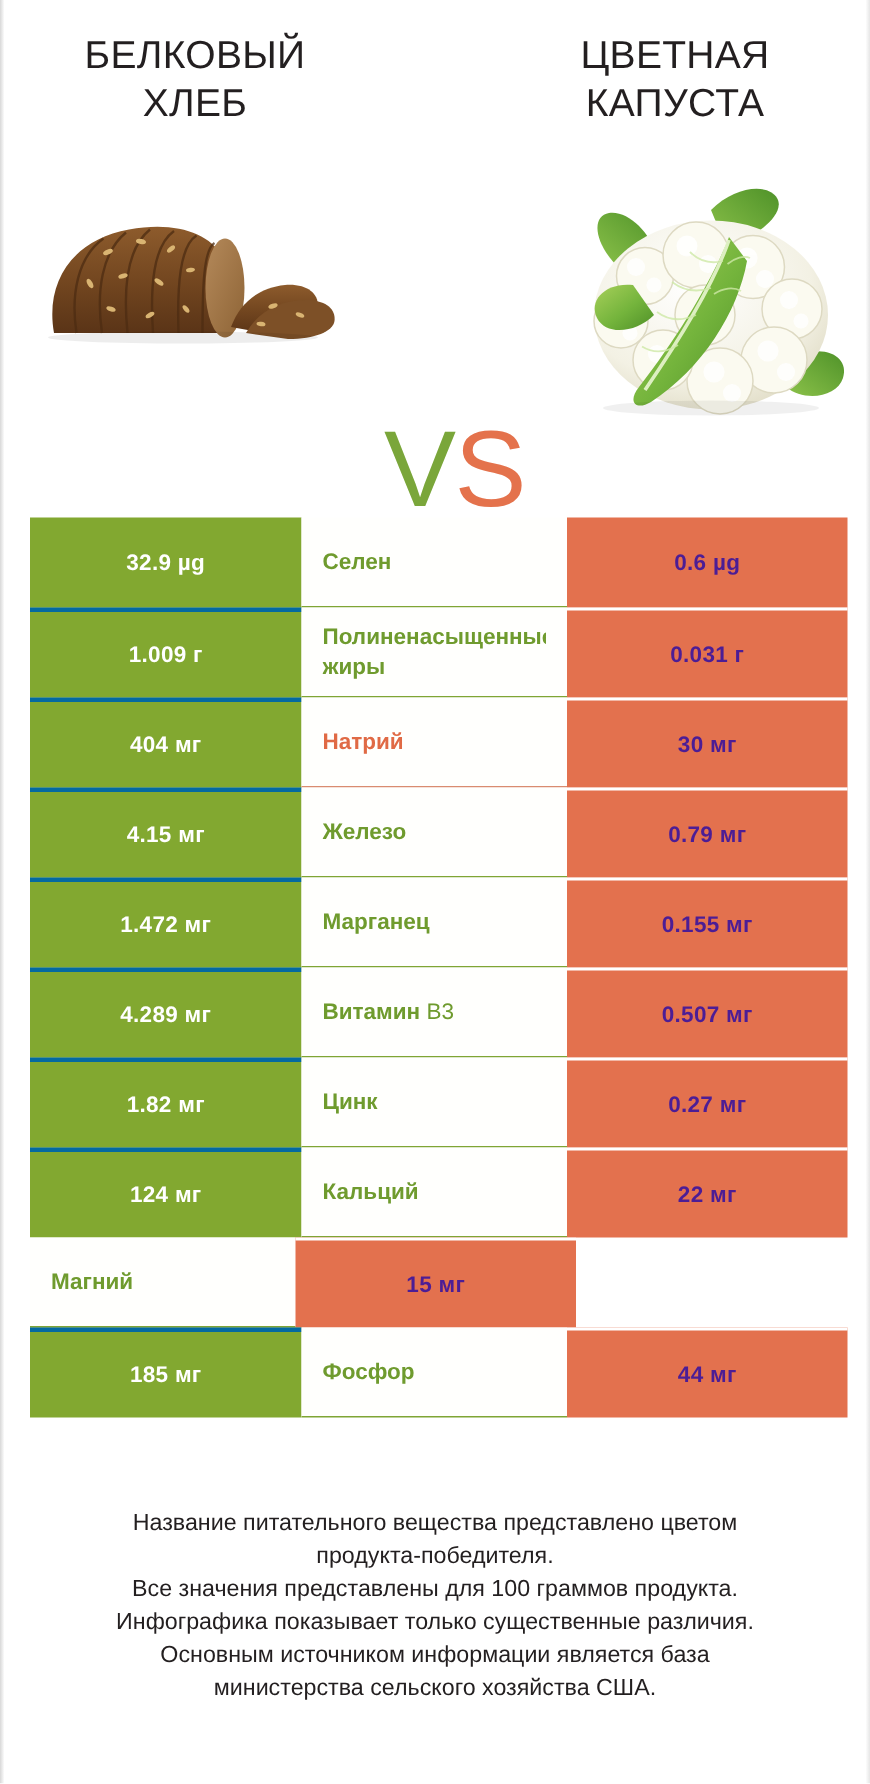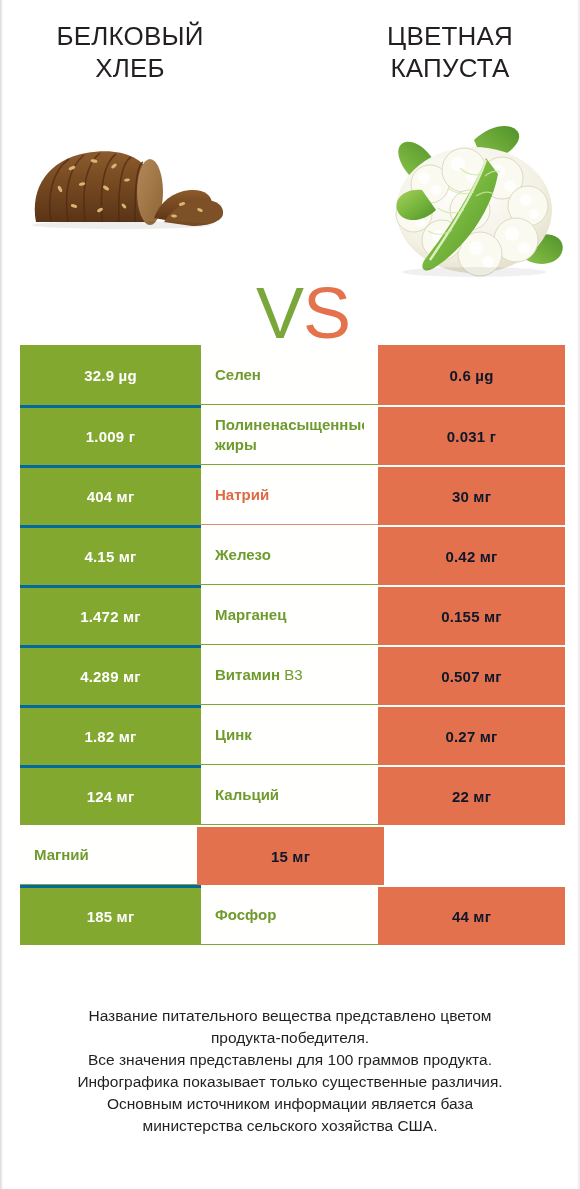--- a/index.html
+++ b/index.html
@@ -77,21 +77,21 @@
     white-space:normal;
   }
   .cell-mid .nutrient{
     display:block;width:185px;max-width:185px;
     overflow:hidden;
   }
   .row.win-left .cell-mid{color:#6f9b2e;border-bottom-color:#7fa534;}
   .row.win-right .cell-mid{color:#e06a45;border-bottom-color:#d98c70;}
   .cell-mid .sub{font-weight:400;}
   .cell-right{
-    width:187px;flex:0 0 187px;background:#e3714e;color:#0f172a;
+    width:187px;flex:0 0 187px;background:#e3714e;color:#4c1d95;
     font-size:15px;font-weight:700;letter-spacing:.2px;
   }
   .row + .row .cell-left{border-top:3px solid #0369a1;}
   .row + .row .cell-right{border-top:2px solid #ffffff;}
 
   
   .footer{
     position:absolute;left:0;top:1005px;width:580px;
     text-align:center;font-size:15.5px;line-height:1.42;color:#231f20;
     padding:0 32px;box-sizing:border-box;
@@ -258,21 +258,21 @@
         <div class="cell cell-mid">
           <span class="nutrient">Натрий</span>
         </div>
         <div class="cell cell-right">30 мг</div>
       </div>
       <div class="row win-left">
         <div class="cell cell-left">4.15 мг</div>
         <div class="cell cell-mid">
           <span class="nutrient">Железо</span>
         </div>
-        <div class="cell cell-right">0.42 мг</div>
+        <div class="cell cell-right">0.79 мг</div>
       </div>
       <div class="row win-left">
         <div class="cell cell-left">1.472 мг</div>
         <div class="cell cell-mid">
           <span class="nutrient">Марганец</span>
         </div>
         <div class="cell cell-right">0.155 мг</div>
       </div>
       <div class="row win-left">
         <div class="cell cell-left">4.289 мг</div>

